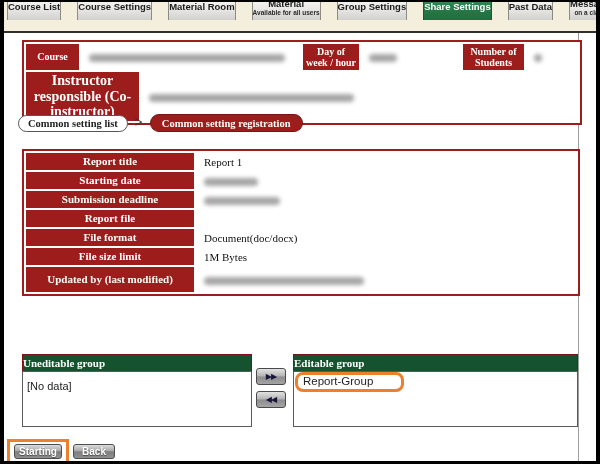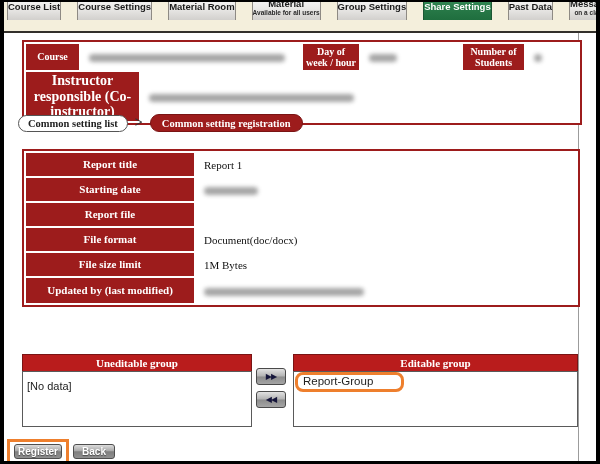--- a/index.html
+++ b/index.html
@@ -38,26 +38,26 @@
   
   .breadcrumb { position:absolute; left:14px; top:112px; display:flex; align-items:center; gap:7px; }
   .pill-plain { background:#fff; border:1px solid #555; border-radius:10px; padding:2px 9px;
     font-weight:bold; font-size:10.5px; color:#222; cursor:pointer; font-family:"Liberation Serif", serif;text-align:center; }
   .crumb-sep { font-size:14px; font-weight:bold; color:#333; line-height:1; }
   .pill-red { background:#9d1c1c; border:1px solid #7a1414; border-radius:10px; padding:2.5px 11px;
     font-weight:bold; font-size:10.5px; color:#fff; font-family:"Liberation Serif", serif; }
 
   
   .form-table { position:absolute; left:18px; top:147px; width:556px; }
-  .form-table td { height:23px; }
+  .form-table td { height:17px; }
   .form-table td.lbl { font-size:11px; }
   .form-table tr.tall td { height:25px; }
 
   
-  .panel-header { background:#b91c1c; color:#fff; font-weight:bold; font-size:11px; text-align:center;
+  .panel-header { background:#14532d; color:#fff; font-weight:bold; font-size:11px; text-align:left;
     padding:2px 0; border:1px solid #7a1414; border-bottom:none; }
   .panel-body { background:#fff; border:1px solid #5a5a5a; height:56px; overflow:hidden;
     font-family:"Liberation Sans", sans-serif; font-size:11px; color:#222; padding:1px 2px; }
   .panel { position:absolute; top:352px; }
   .panel.left  { left:18px;  width:230px; }
   .panel.right { left:289px; width:285px; }
   .list-item { padding:7px 2px; cursor:pointer; }
   .item-highlight { display:inline-block; border:3px solid #ee7f2d; border-radius:8px;
     padding:0 26px 2px 3px; margin:-1px 0 0 -1px; font-size:11.5px; }
   .arrows { position:absolute; left:252px; top:366px; width:34px; display:flex; flex-direction:column; gap:6px; }
@@ -150,20 +150,24 @@
     <tbody>
         <tr>
       <td class="lbl">Report title</td>
       <td class="val">Report 1</td>
     </tr>
     <tr>
       <td class="lbl">Starting date</td>
       <td class="val"><span class="redact" style="width:54px"></span></td>
     </tr>
     <tr>
+      <td class="lbl">Submission deadline</td>
+      <td class="val"><span class="redact" style="width:76px"></span></td>
+    </tr>
+    <tr>
       <td class="lbl">Report file</td>
       <td class="val"></td>
     </tr>
     <tr>
       <td class="lbl">File format</td>
       <td class="val">Document(doc/docx)</td>
     </tr>
     <tr>
       <td class="lbl">File size limit</td>
       <td class="val">1M Bytes</td>
@@ -188,17 +192,17 @@
   </div>
 
   <div class="panel right">
     <div class="panel-header">Editable group</div>
     <div class="panel-body">
       <span class="item-highlight"><span class="list-item">Report-Group</span></span>
     </div>
   </div>
 
   <span class="register-highlight">
-    <button class="gray-btn btn-register">Register</button>
+    <button class="gray-btn btn-register">Starting</button>
   </span>
   <button class="gray-btn btn-back">Back</button>
 
 </div>
 
 </body></html>

